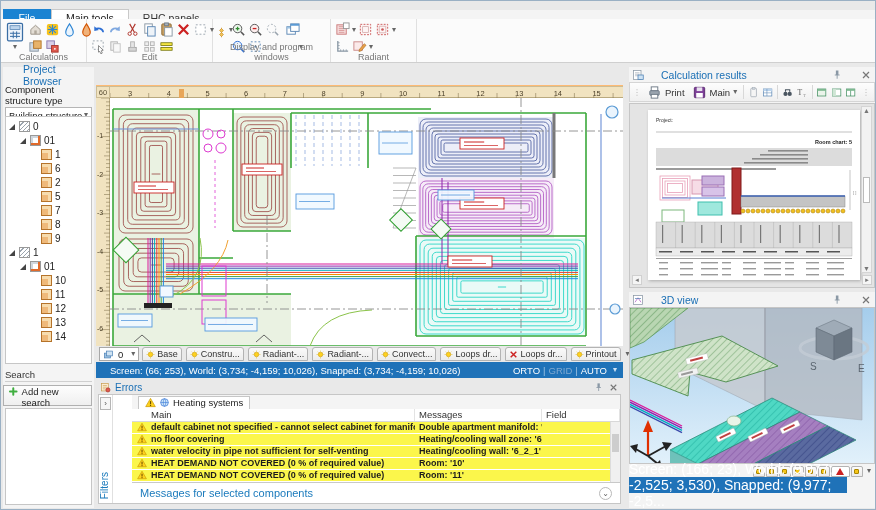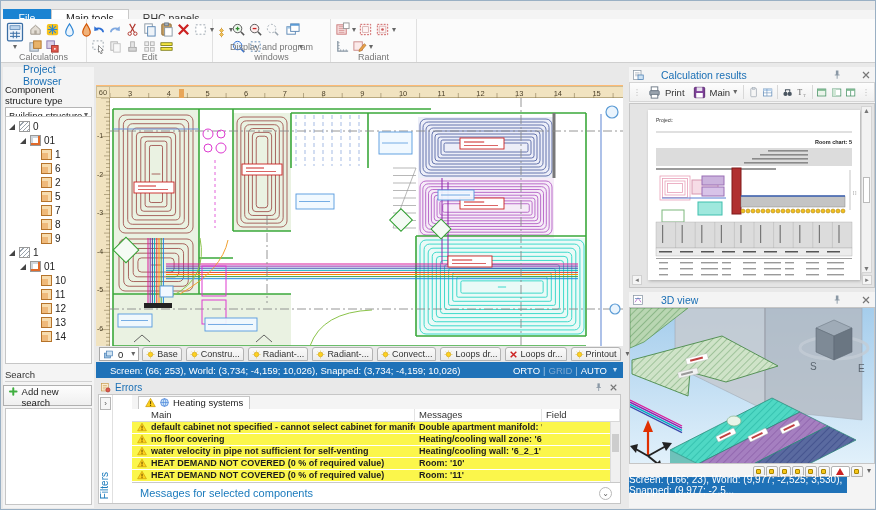--- a/index.html
+++ b/index.html
@@ -90,21 +90,21 @@
   .page{position:absolute;left:18px;top:6px;width:212px;height:170px;background:#fff;box-shadow:1px 1px 3px rgba(0,0,0,.25);}
   .pscroll{position:absolute;right:2px;top:2px;width:11px;bottom:14px;background:#f2f2f2;border:1px solid #d5d5d5;font-size:7px;color:#777;text-align:center;}
   .pscroll .thumb{position:absolute;left:1px;right:1px;top:70px;height:26px;background:#fff;border:1px solid #bbb;}
   .pshort{position:absolute;left:2px;bottom:2px;right:2px;height:10px;display:flex;justify-content:space-between;font-size:7px;color:#777;}
   .pshort div{width:10px;height:10px;border:1px solid #d0d0d0;background:#f5f5f5;display:flex;align-items:center;justify-content:center;}
   .view3d{position:absolute;left:628px;top:291px;width:246px;height:216px;background:#f4f4f4;}
   .v3dcanvas{position:absolute;left:0;top:15px;width:246px;height:157px;overflow:hidden;border:1px solid #c6c6c6;}
   .minitabs{position:absolute;left:0;top:172px;width:246px;height:13px;display:flex;justify-content:flex-end;align-items:flex-end;gap:1px;padding-right:4px;background:#f4f4f4;}
   .mtab{width:12px;height:11px;background:linear-gradient(#fbfbfb,#ececec);border:1px solid #b3b3b3;border-radius:2px 2px 0 0;display:flex;align-items:center;justify-content:center;}
   .mtab.red{width:19px;background:#fff;}
-  .v3dstatus{position:absolute;left:0;top:185px;width:218px;height:16px;background:#1f72b8;color:#fff;font-size:10px;display:flex;align-items:center;justify-content:center;}
+  .v3dstatus{position:absolute;left:0;top:185px;width:218px;height:16px;background:#1f72b8;color:#fff;font-size:14px;display:flex;align-items:center;justify-content:center;}
   .dot{width:5px;height:5px;background:#f5c518;border:1px solid #a98500;border-radius:1px;}
   .tri{width:0;height:0;border-left:4px solid transparent;border-right:4px solid transparent;border-bottom:7px solid #cc2222;}
 </style>
 </head>
 <body>
 
 <div class="app">
 
   <div class="tabrow">
     <div class="rtab file">File</div>

